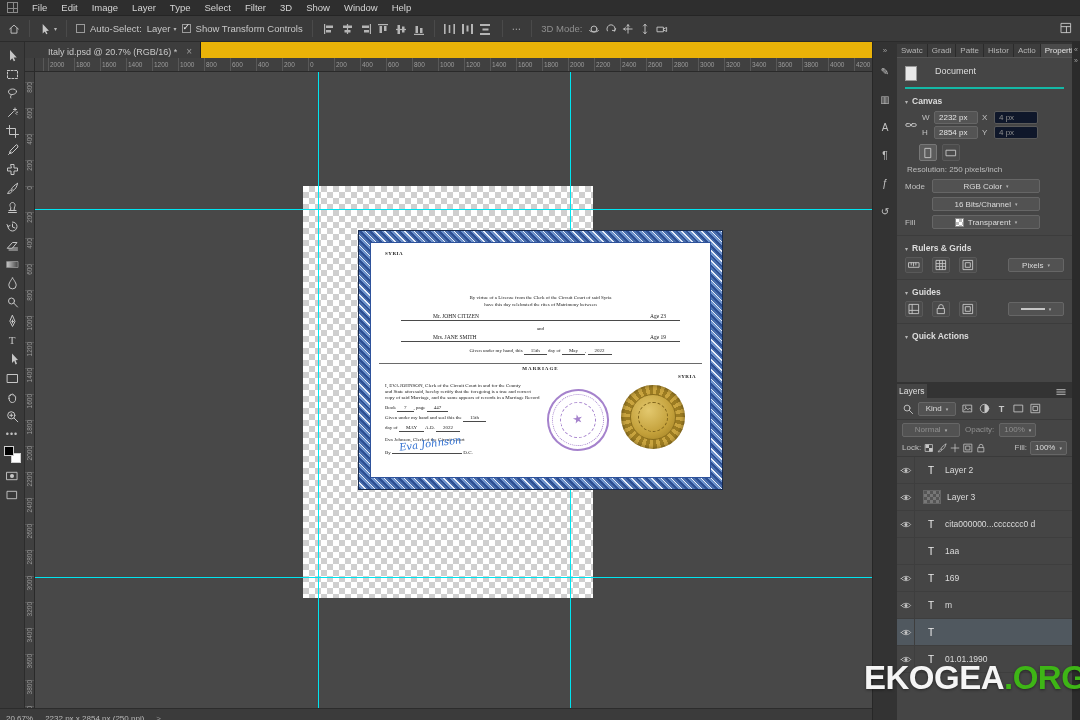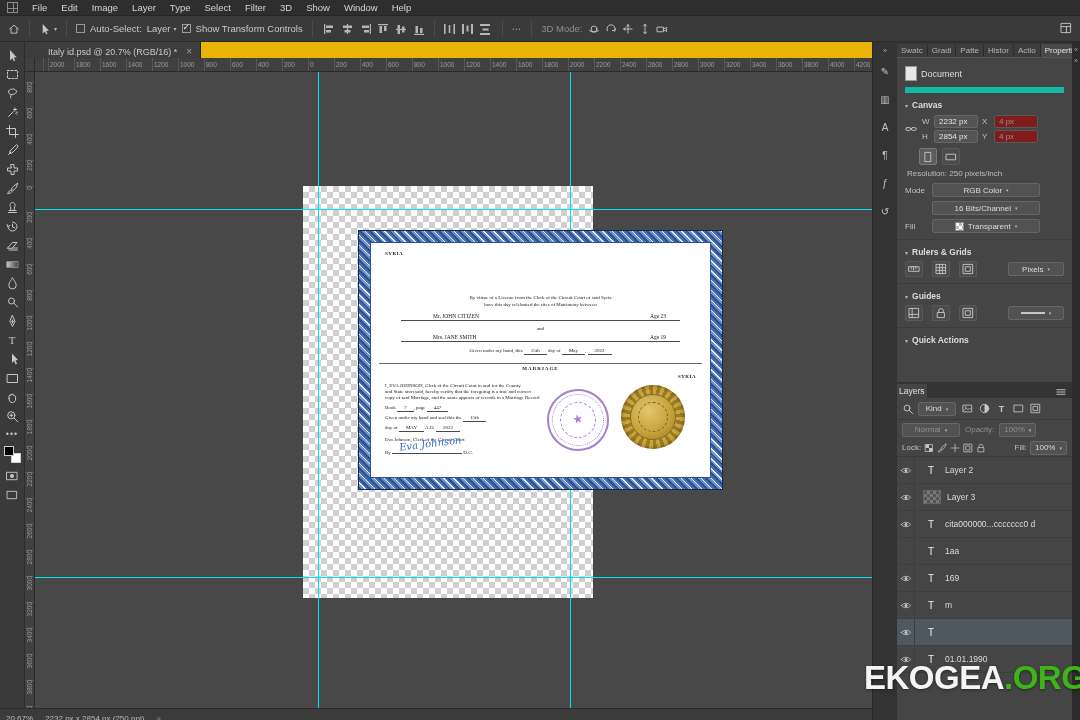--- a/index.html
+++ b/index.html
@@ -95,32 +95,32 @@
   .dock-chev{font-size:8px;color:#9f9f9f;margin:4px 0 10px}
   #dock-list{display:flex;flex-direction:column;align-items:center;gap:14px}
   .dock-icon{width:17px;height:14px;color:#c2c2c2;font-size:10px;line-height:14px;text-align:center}
 
   
   #right-panels{position:absolute;left:897px;top:42px;width:175px;height:678px;background:#333}
   #panel-tabs{display:flex;height:15px;margin-top:0;font-size:8px;color:#b5b5b5;align-items:flex-end}
   .panel-tab{padding:2px 4px 2px;background:#3d3d3d;border-right:1px solid #2b2b2b;white-space:nowrap}
   .panel-tab.active{background:#4a4a4a;color:#e2e2e2}
   #props-body{position:relative;background:#454545;height:325px;padding:5px 8px;font-size:8.5px;border-top:1px solid #555}
-  .doc-header{display:flex;align-items:center;gap:4px;padding:3px 0 6px;border-bottom:6px solid #14b8a6}
+  .doc-header{display:flex;gap:18px;padding:3px 0 6px;border-bottom:2px solid #14b8a6}
   .doc-thumb{width:12px;height:15px;background:#e8e8e8;border:1px solid #999}
   .doc-label{color:#ddd;font-size:9px}
   .p-sec-head{display:flex;align-items:center;gap:4px;color:#ddd;font-size:8.5px;font-weight:bold;margin:7px 0 3px}
   .chev{font-size:6px;color:#b5b5b5}
   .wh-grid{display:flex;gap:5px;align-items:center;margin:2px 0 2px 0}
   .p-link{width:12px;display:flex;align-items:center}
   .wh-rows{flex:1}
   .wh-row{display:flex;align-items:center;gap:4px;margin:2px 0}
   .flabel{width:8px;color:#c0c0c0;font-size:8px}
   .fld{background:#545454;border:1px solid #666;border-radius:2px;padding:0 4px;color:#e3e3e3;width:44px;height:13px;font-size:8px;display:flex;align-items:center}
-  .fld.dim{color:#8f8f8f;background:#7f1d1d;border-color:#595959}
+  .fld.dim{color:#8f8f8f;background:#0f172a;border-color:#595959}
   .orient-row{display:flex;gap:5px;margin:3px 0 4px 14px}
   .orient-btn{width:18px;height:17px;display:flex;align-items:center;justify-content:center;border:1px solid #595959;background:#4b4b4b;border-radius:2px}
   .orient-btn.active{background:#5c5c5c;border-color:#777}
   .p-res{color:#bdbdbd;font-size:8px;margin:4px 0 5px 2px}
   .p-row{display:flex;align-items:center;gap:5px;margin:4px 0}
   .plab{color:#c0c0c0;font-size:8px;width:22px}
   .sel{background:#525252;border:1px solid #666;border-radius:2px;height:14px;display:flex;align-items:center;gap:4px;justify-content:center;padding:0 4px;color:#dcdcdc;font-size:8px;flex:1;max-width:108px}
   .sel .dd{font-size:5px;color:#b5b5b5}
   .sel.small{flex:0 0 56px}
   .sel.kind{flex:0 0 38px}

